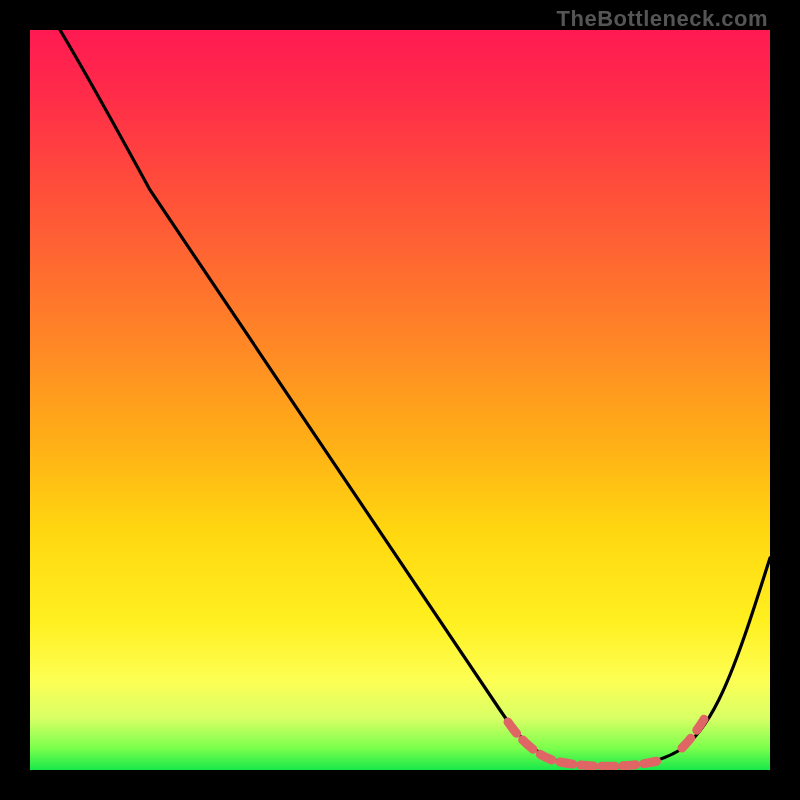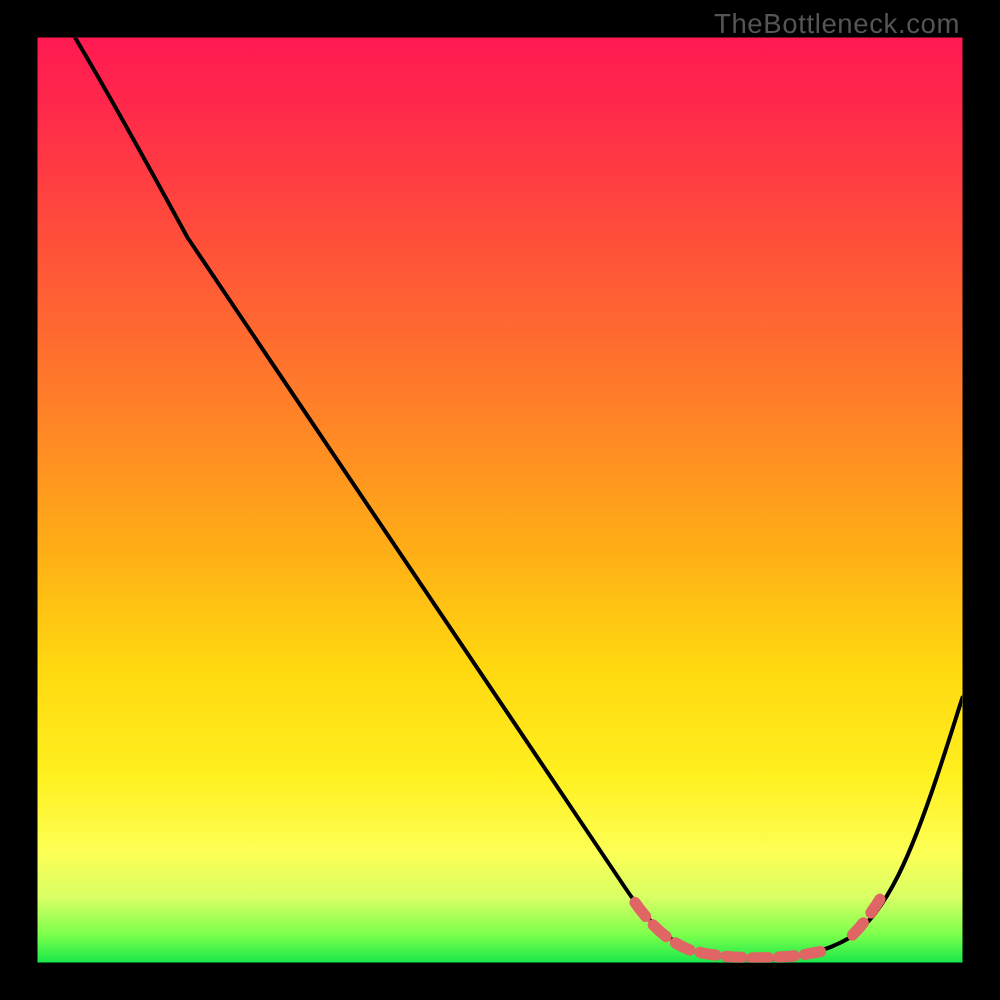--- a/index.html
+++ b/index.html
@@ -41,21 +41,21 @@
       #18e84a 100%
     );
   }
   .attribution {
     position: absolute;
     top: 6px;
     right: 32px;
     color: #555;
     font-size: 22px;
     letter-spacing: 0.5px;
-    font-weight: 400;
+    font-weight: 700;
     text-align: right;
   }
   svg.curve {
     position: absolute;
     left: 0;
     top: 0;
     width: 740px;
     height: 740px;
     pointer-events: none;
   }

